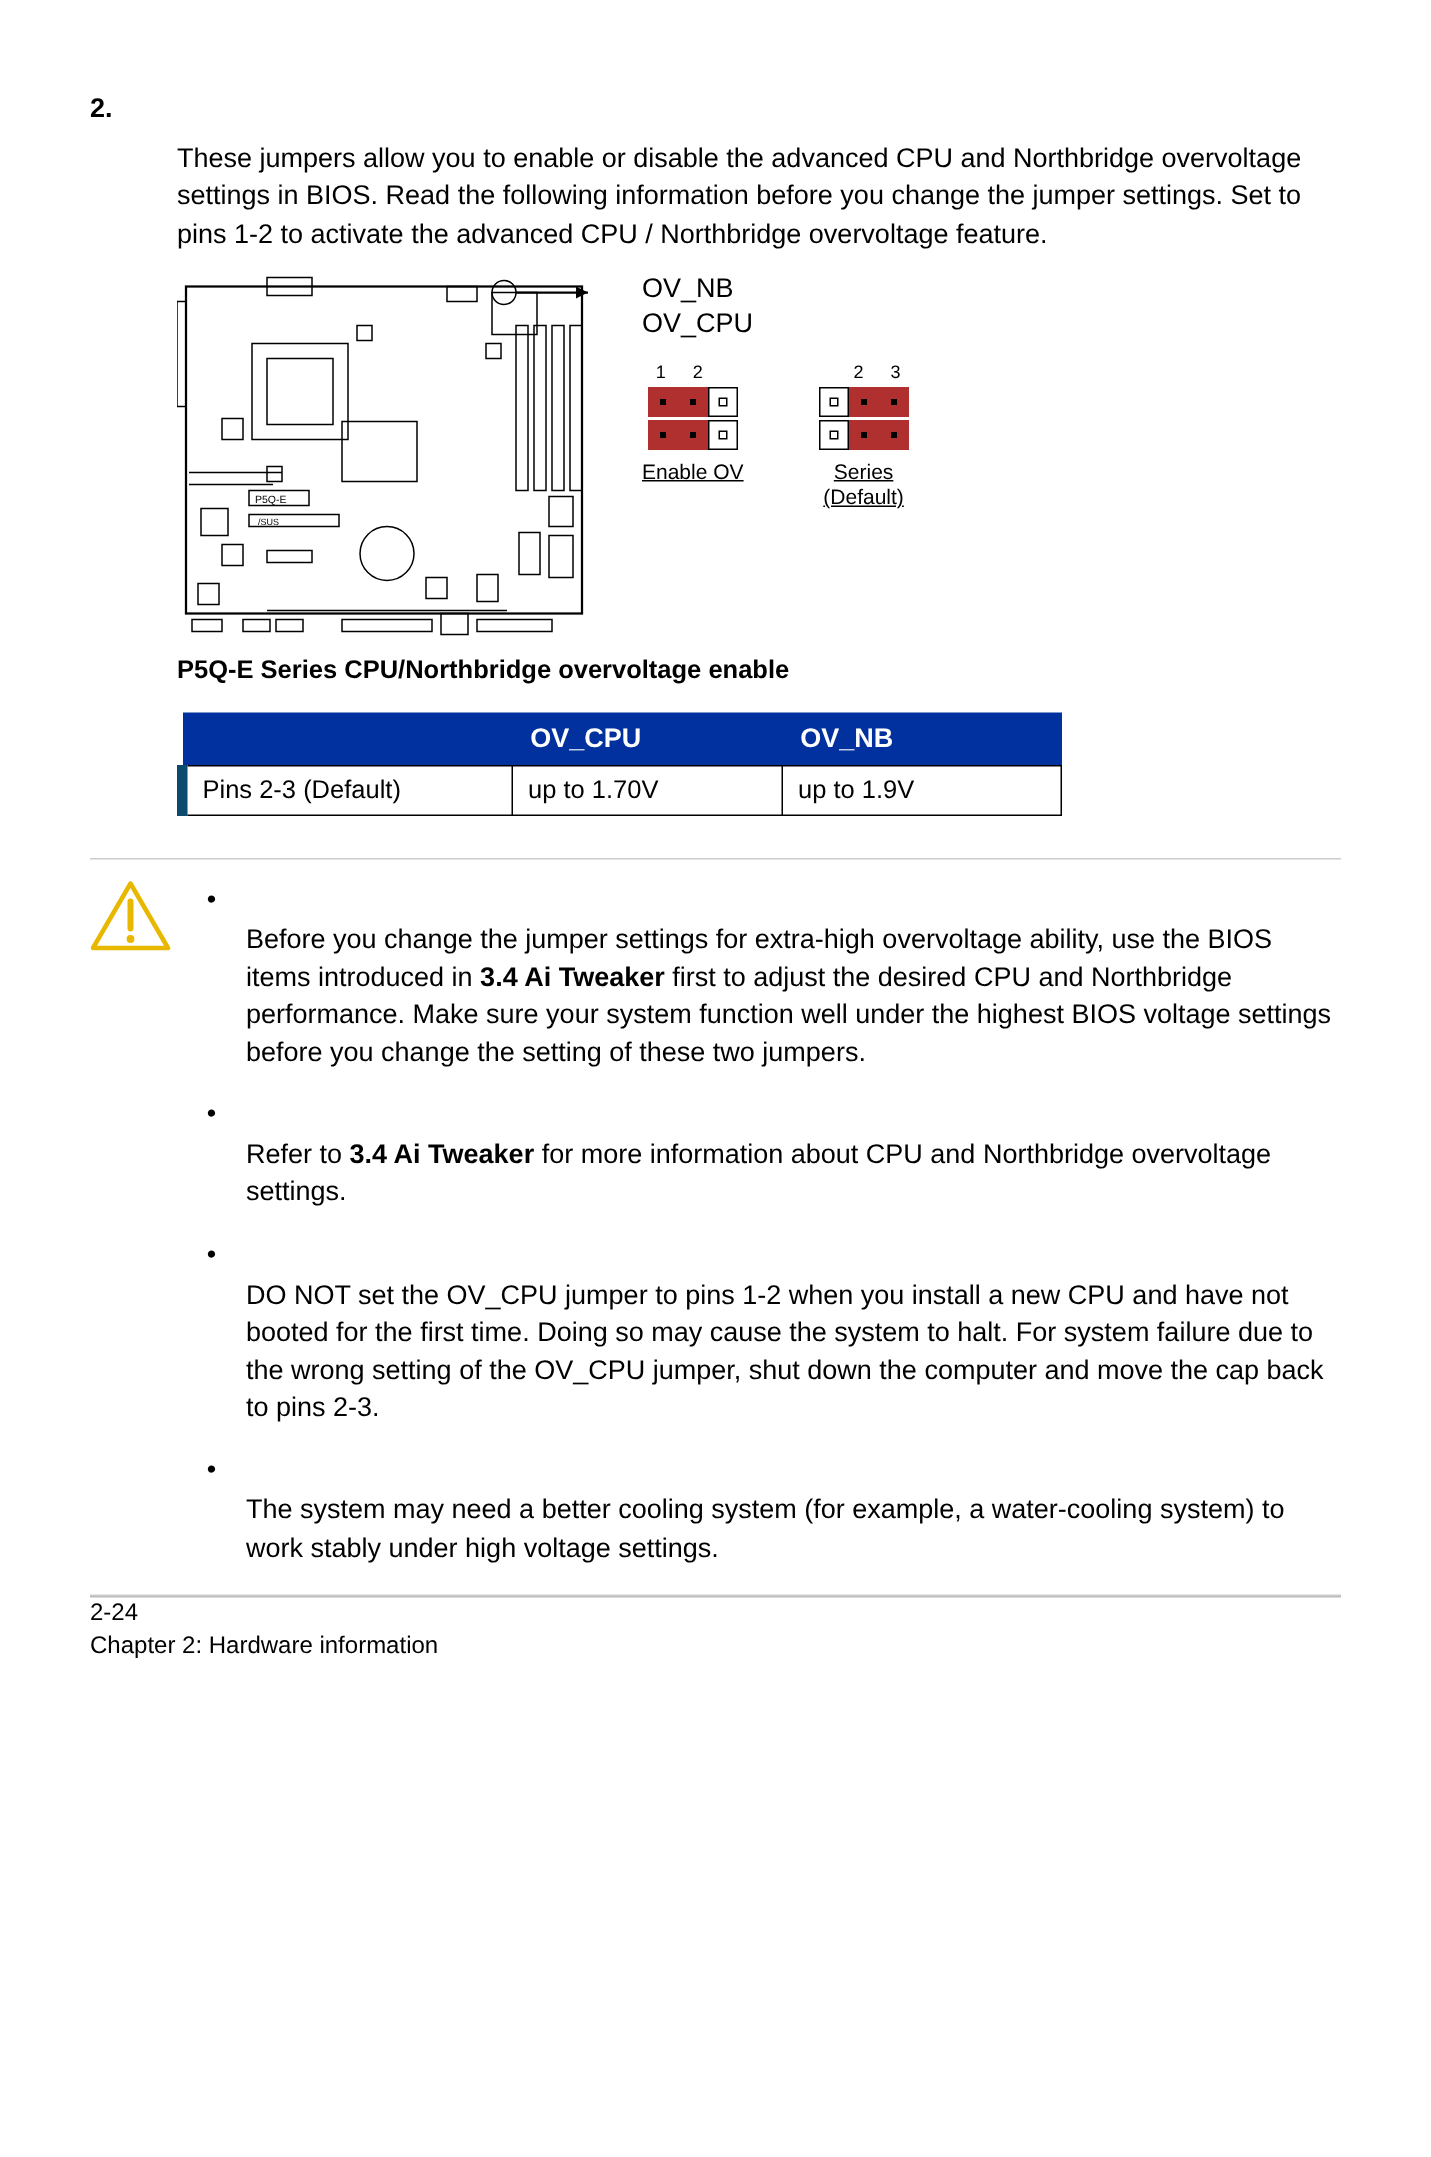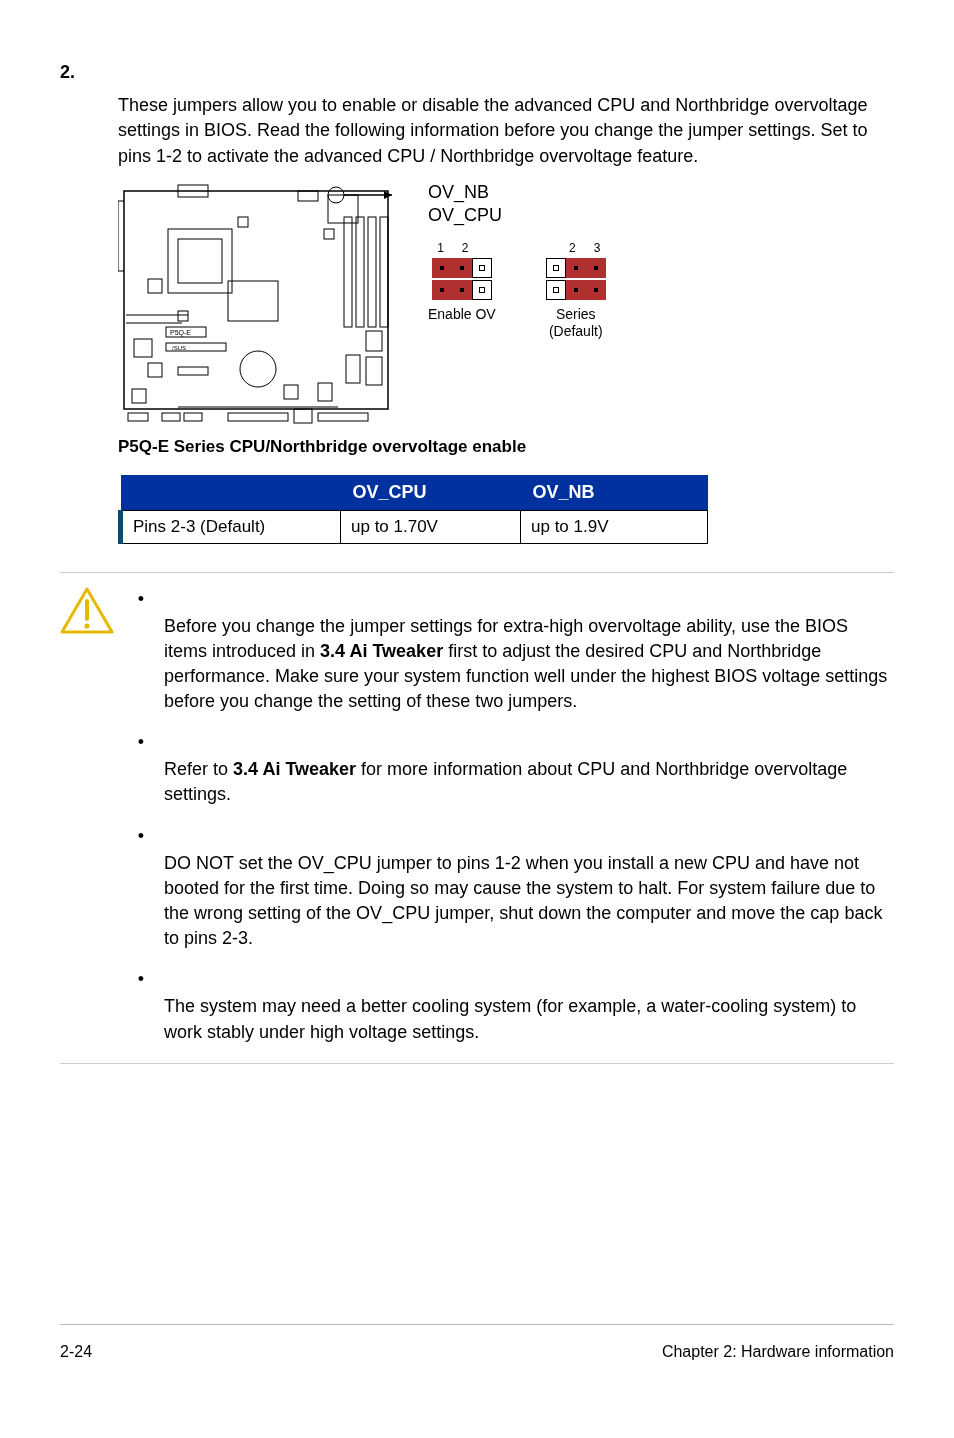--- a/index.html
+++ b/index.html
@@ -50,63 +50,63 @@
   .pin {
     width: 20px; height: 20px;
     display: flex; align-items: center; justify-content: center;
     font-size: 10px;
   }
   .pin.cap { background: #b03030; }
   .pin.open { background: #fff; border: 1px solid #000; }
   .pin .dot { width:4px; height:4px; background:#000; }
   .pin.cap .dot { background: #000; }
   .pin .sq { width:6px; height:6px; border:1px solid #000; }
-  .jumper-caption { font-size: 14px; text-align: center; line-height:1.2; }
+  .jumper-caption { font-size: 14px; text-align: center; line-height:1.2;text-decoration:underline; }
   .diagram-title { font-weight: bold; font-size: 17px; margin-top: 4px; }
   table {
     border-collapse: collapse;
     margin-top: 16px;
     width: 590px;
   }
   thead th {
     background: #00319e;
     color: #fff;
     font-weight: bold;
     text-align: left;
     padding: 5px 12px;
     border: none;
   }
   thead th:first-child { background: #00319e; }
   tbody td {
     border: 1px solid #000;
     padding: 4px 10px;
     font-size: 17px;
   }
-  tbody td:first-child { border-left: 5px solid #0c4a6e; }
+  tbody td:first-child { border-left: 7px solid #0c4a6e; }
   .callout {
     display: flex;
     gap: 22px;
     margin-top: 28px;
     border-top: 1px solid #ccc;
     border-bottom: 1px solid #ccc;
     padding: 14px 0 18px 0;
   }
   .callout-icon { flex-shrink: 0; width: 54px; }
   .callout ul { list-style: none; flex: 1; }
   .callout li { display: flex; gap: 18px; margin-bottom: 16px; }
   .callout li:last-child { margin-bottom: 0; }
   .callout .bullet { width: 10px; flex-shrink: 0; text-align: center; }
   .callout .btext { flex: 1; margin-top: 27px; }
   .footer {
     display: flex;
     justify-content: space-between;
     border-top: 1px solid #bbb;
-    margin-top: 260px;
-    padding-top: 16px;
+    padding-top: 0;
     font-size: 16px;
+    flex-direction: column;
   }
   .arrow-label { display:flex; align-items:center; gap:8px;}
 </style>
 </head>
 <body>
 
 <div class="section-row">
   <div class="section-num">2.</div>
 </div>
 

